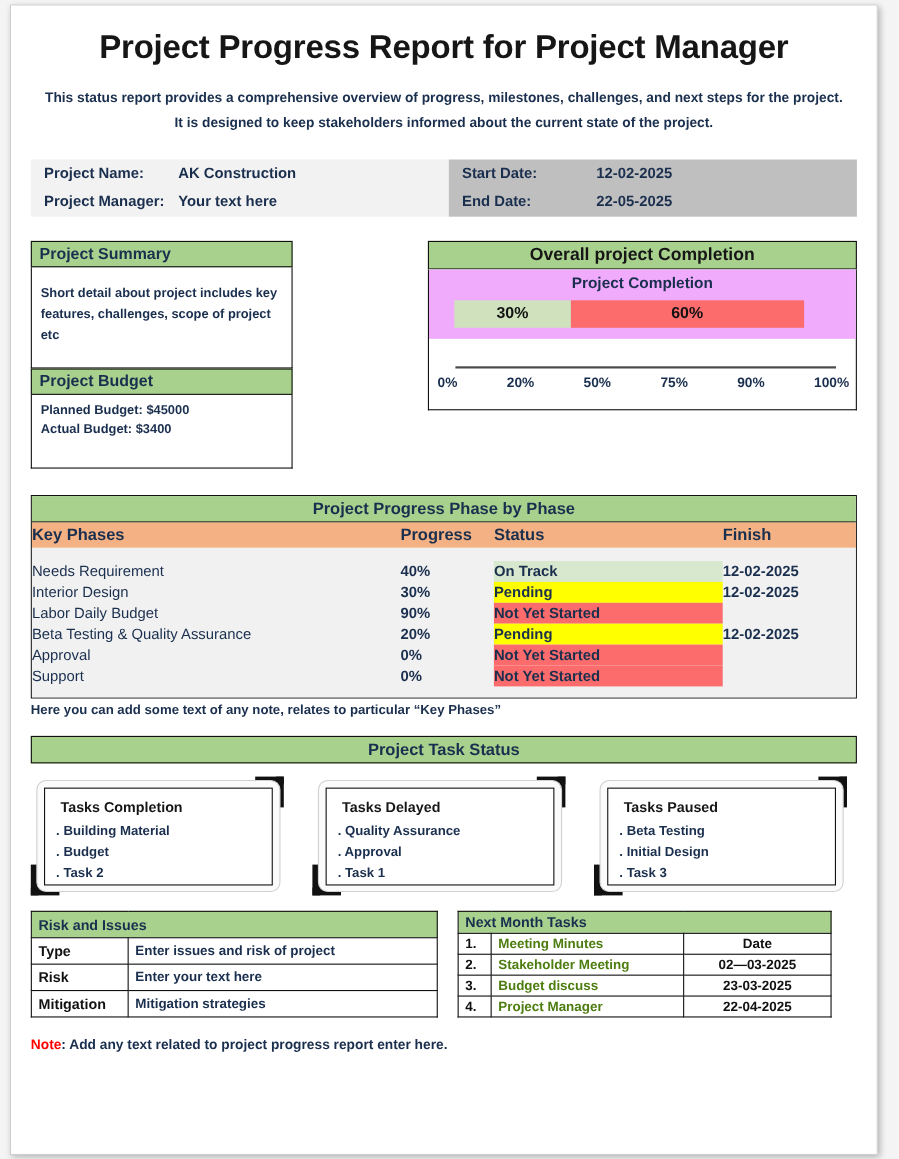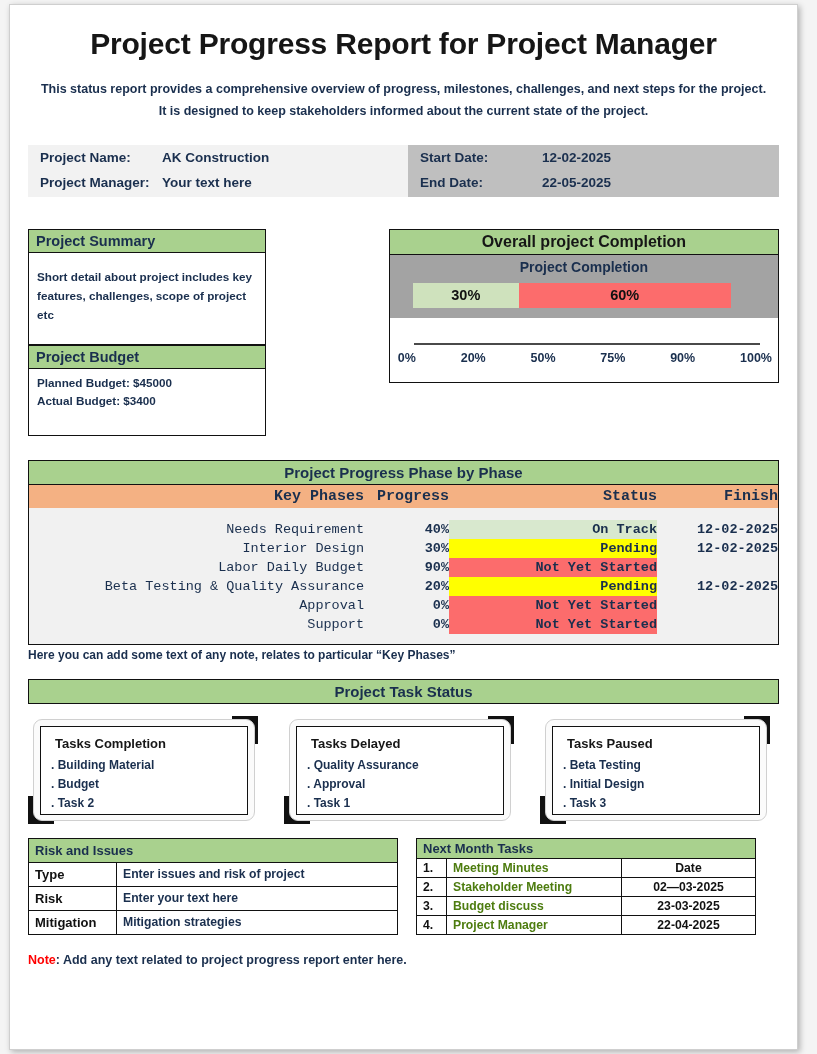--- a/index.html
+++ b/index.html
@@ -58,21 +58,21 @@
     align-items: center;
     padding-left: 12px;
   }
   .kv { font-size: 13.5px; color: #1a2f4e; font-weight: bold; line-height: 1.85; }
   .kv .k { display: inline-block; }
   .kv .v { display: inline-block; font-weight: bold; }
   .info-left .k { width: 122px; }
   .info-right .k { width: 122px; }
 
   
-  .mid-row { display: flex; margin-top: 32px; gap: 0; }
+  .mid-row { display: flex; margin-top: 22px; gap: 0; }
   .summary-col { width: 245px; }
   .panel-head {
     background: #a9d18e;
     border: 1.5px solid #111;
     font-size: 14.5px;
     font-weight: bold;
     color: #1a2f4e;
     padding: 3px 7px;
   }
   .panel-body {
@@ -99,21 +99,21 @@
     padding: 3px 0;
   }
   .chart-box {
     border: 1.5px solid #111;
     border-top: none;
     height: 128px;
     position: relative;
     background: #fff;
   }
   .chart-upper {
-    background: #a3a3a3;
+    background: #f0abfc;
     height: 63px;
     position: relative;
   }
   .chart-legend {
     text-align: center;
     font-size: 14px;
     font-weight: bold;
     color: #1a2f4e;
     padding-top: 4px;
   }
@@ -150,21 +150,21 @@
     font-size: 15px; font-weight: bold; color: #1a2f4e;
     padding: 3px 0;
     border-bottom: 1.5px solid #111;
   }
   .phase-head {
     background: #f4b183;
     display: flex;
     font-size: 15px; font-weight: bold; color: #1a2f4e;
     padding: 3px 0;
   }
-  .phase-head > div, .phase-row > div { text-align: right; font-family: Liberation Mono, monospace; }
+  .phase-head > div, .phase-row > div { text-align: left; }
   .c-phase  { width: 335px; }
   .c-prog   { width: 85px; }
   .c-status { width: 208px; }
   .c-finish { flex: 1; }
   .phase-body { background: #f1f1f1; padding: 12px 0 10px 0; }
   .phase-row {
     display: flex;
     font-size: 13.5px; color: #1a2f4e;
     align-items: stretch;
   }

